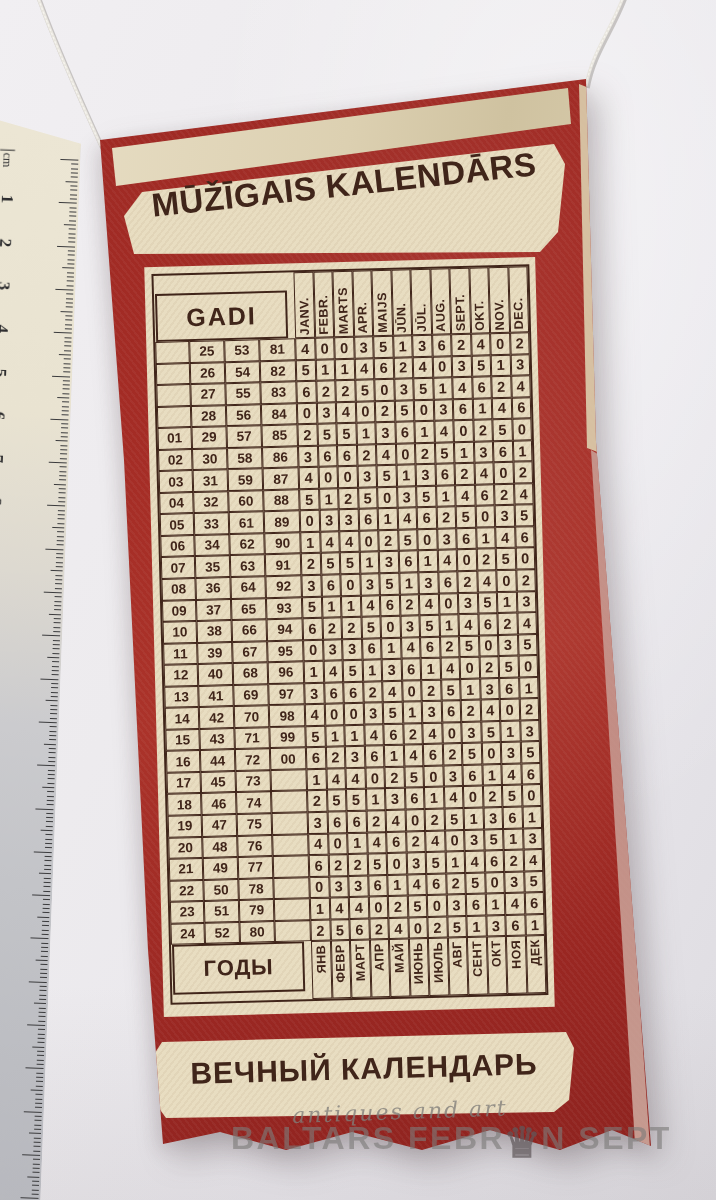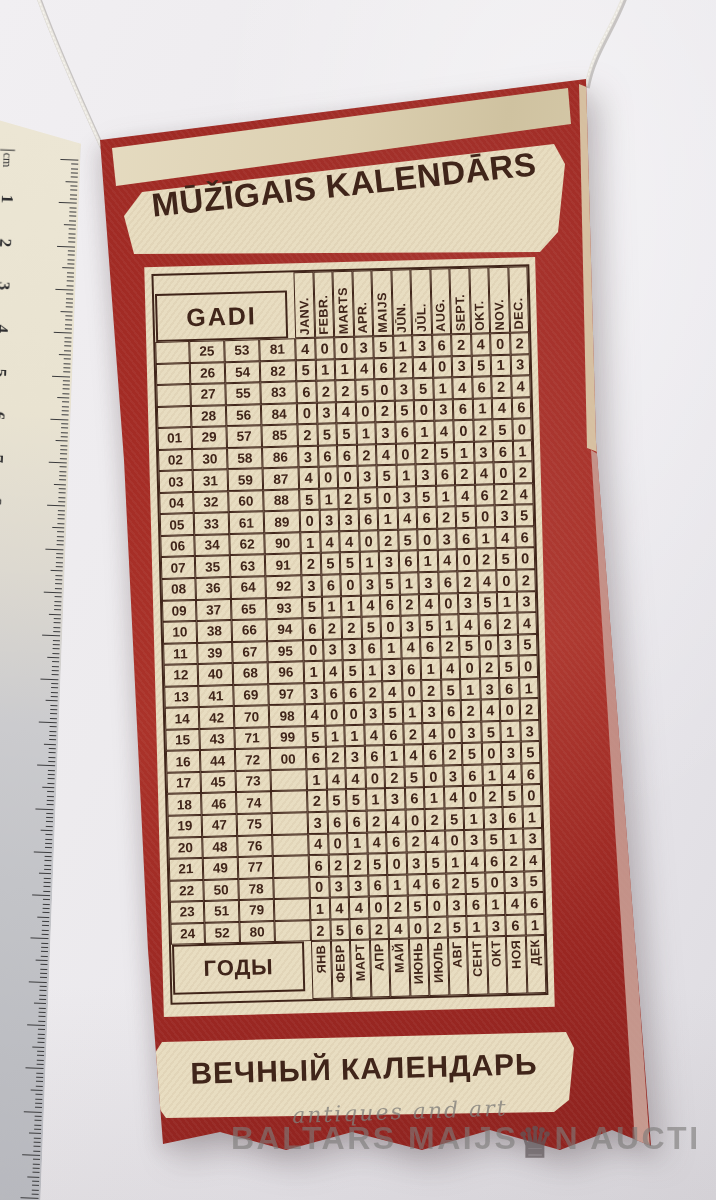--- a/index.html
+++ b/index.html
@@ -912,16 +912,16 @@
           </div>
       </div>
 
       <div id="bottom-banner" class="cream"></div>
       <div id="bottom-text">ВЕЧНЫЙ КАЛЕНДАРЬ</div>
     </div>
   </div>
 
   <div id="watermark">
     <div id="wm-script">antiques and art</div>
-    <div id="wm-brand"><span>BALTARS MAIJS</span><span id="wm-crown">♛</span><span>N AUCTI</span></div>
+    <div id="wm-brand"><span>BALTARS FEBR</span><span id="wm-crown">♛</span><span>N SEPT</span></div>
   </div>
 
 </div>
 
 </body></html>

